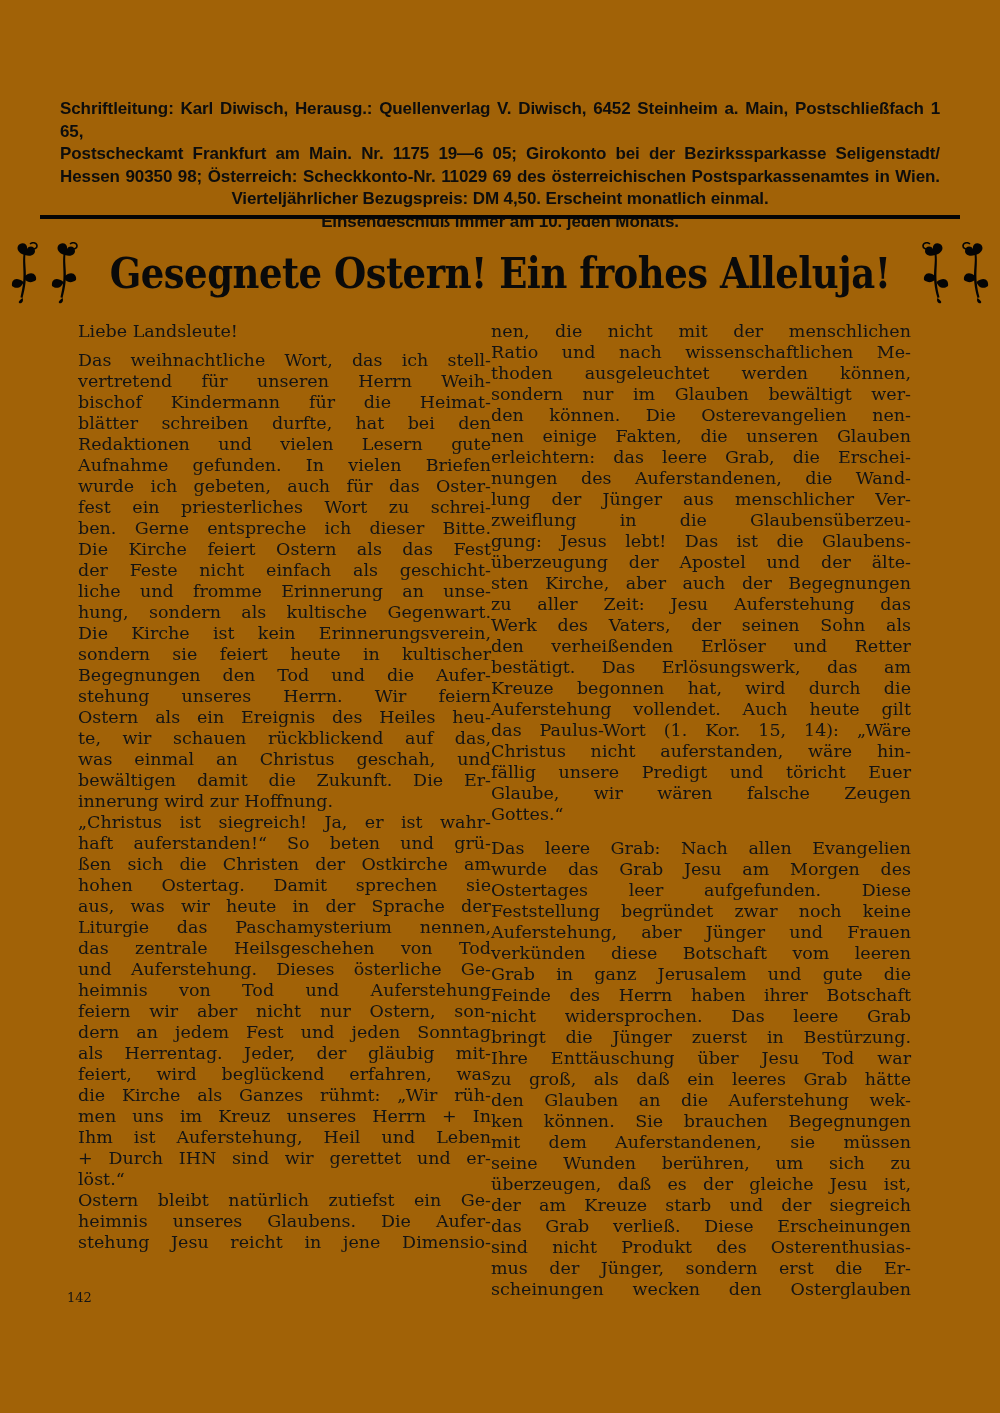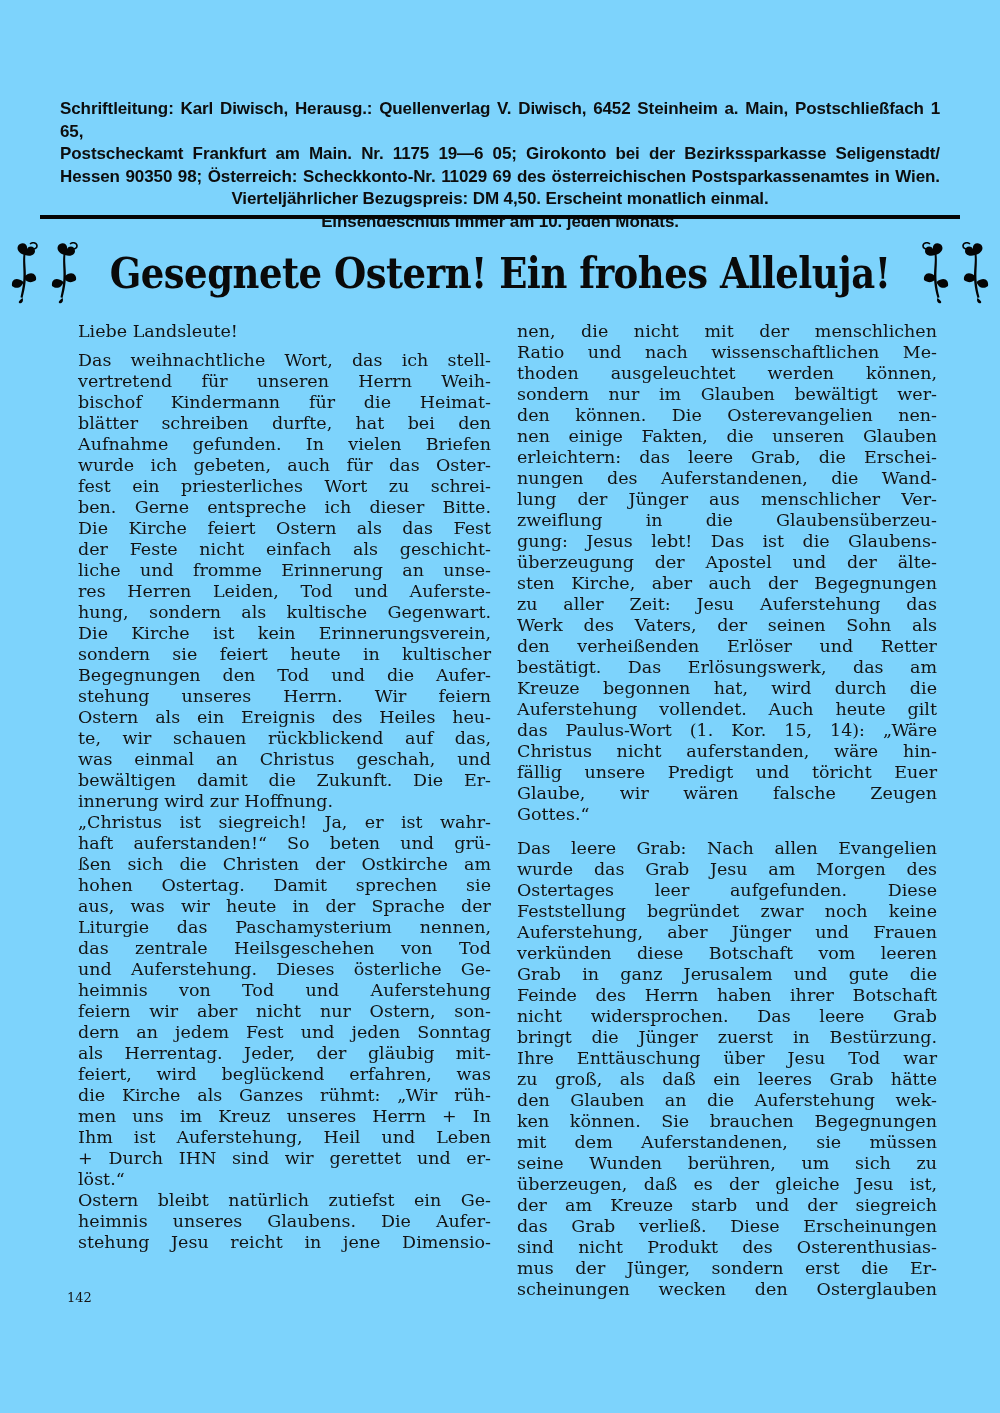--- a/index.html
+++ b/index.html
@@ -1,17 +1,17 @@
 <!DOCTYPE html>
 <html><head>
 <meta charset="utf-8">
 <style>
   html,body { margin:0; padding:0; background:#ffffff; }
   .page {
-    position:relative; width:1000px; height:1413px; background:#7dd3fc;
+    position:relative; width:1000px; height:1413px; background:#a16207;
     font-family:"DejaVu Serif", serif; color:#161616; overflow:hidden;
   }
   
   .masthead {
     position:absolute; left:60px; top:98px; width:880px;
     font-family:"Liberation Sans", sans-serif; font-weight:700;
     font-size:17px; line-height:22.6px; color:#0d0d0d; letter-spacing:-0.1px;
   }
   .m-line.jl { text-align:justify; text-align-last:justify; }
   .m-line.cl { text-align:center; }
@@ -27,21 +27,21 @@
   .orn + .orn { margin-left:10px; }
   .orn.flip svg { transform:scaleX(-1); }
   .headline-text {
     display:inline-block; margin:0 30px; white-space:nowrap;
     font-family:"DejaVu Serif", serif; font-weight:700; font-size:37px;
     letter-spacing:-0.5px; transform:scaleY(1.18); transform-origin:center;
     color:#0a0a0a;
   }
   
   .columns {
-    position:absolute; left:78px; top:321px; display:flex; gap:26px;
+    position:absolute; left:78px; top:321px; display:flex; 
     font-size:17.5px; line-height:21px; color:#141414;
   }
   .col-left  { width:413px; }
   .col-right { width:420px; }
   .greeting { margin-bottom:8px; }
   .para { margin:0; }
   .para.gap { margin-top:13px; }
   .bline { text-align:justify; text-align-last:justify; min-height:21px; }
   .bline.last { text-align-last:left; }
   
@@ -110,28 +110,28 @@
   </div>
 
   <div class="columns">
     <div class="col-left">
       <div class="greeting">Liebe Landsleute!</div>
     <div class="para">
           <div class="bline">Das weihnachtliche Wort, das ich stell-</div>
           <div class="bline">vertretend für unseren Herrn Weih-</div>
           <div class="bline">bischof Kindermann für die Heimat-</div>
           <div class="bline">blätter schreiben durfte, hat bei den</div>
+          <div class="bline">Redaktionen und vielen Lesern gute</div>
           <div class="bline">Aufnahme gefunden. In vielen Briefen</div>
           <div class="bline">wurde ich gebeten, auch für das Oster-</div>
           <div class="bline">fest ein priesterliches Wort zu schrei-</div>
           <div class="bline">ben. Gerne entspreche ich dieser Bitte.</div>
           <div class="bline">Die Kirche feiert Ostern als das Fest</div>
           <div class="bline">der Feste nicht einfach als geschicht-</div>
           <div class="bline">liche und fromme Erinnerung an unse-</div>
-          <div class="bline">res Herren Leiden, Tod und Auferste-</div>
           <div class="bline">hung, sondern als kultische Gegenwart.</div>
           <div class="bline">Die Kirche ist kein Erinnerungsverein,</div>
           <div class="bline">sondern sie feiert heute in kultischer</div>
           <div class="bline">Begegnungen den Tod und die Aufer-</div>
           <div class="bline">stehung unseres Herrn. Wir feiern</div>
           <div class="bline">Ostern als ein Ereignis des Heiles heu-</div>
           <div class="bline">te, wir schauen rückblickend auf das,</div>
           <div class="bline">was einmal an Christus geschah, und</div>
           <div class="bline">bewältigen damit die Zukunft. Die Er-</div>
           <div class="bline last">innerung wird zur Hoffnung.</div>

